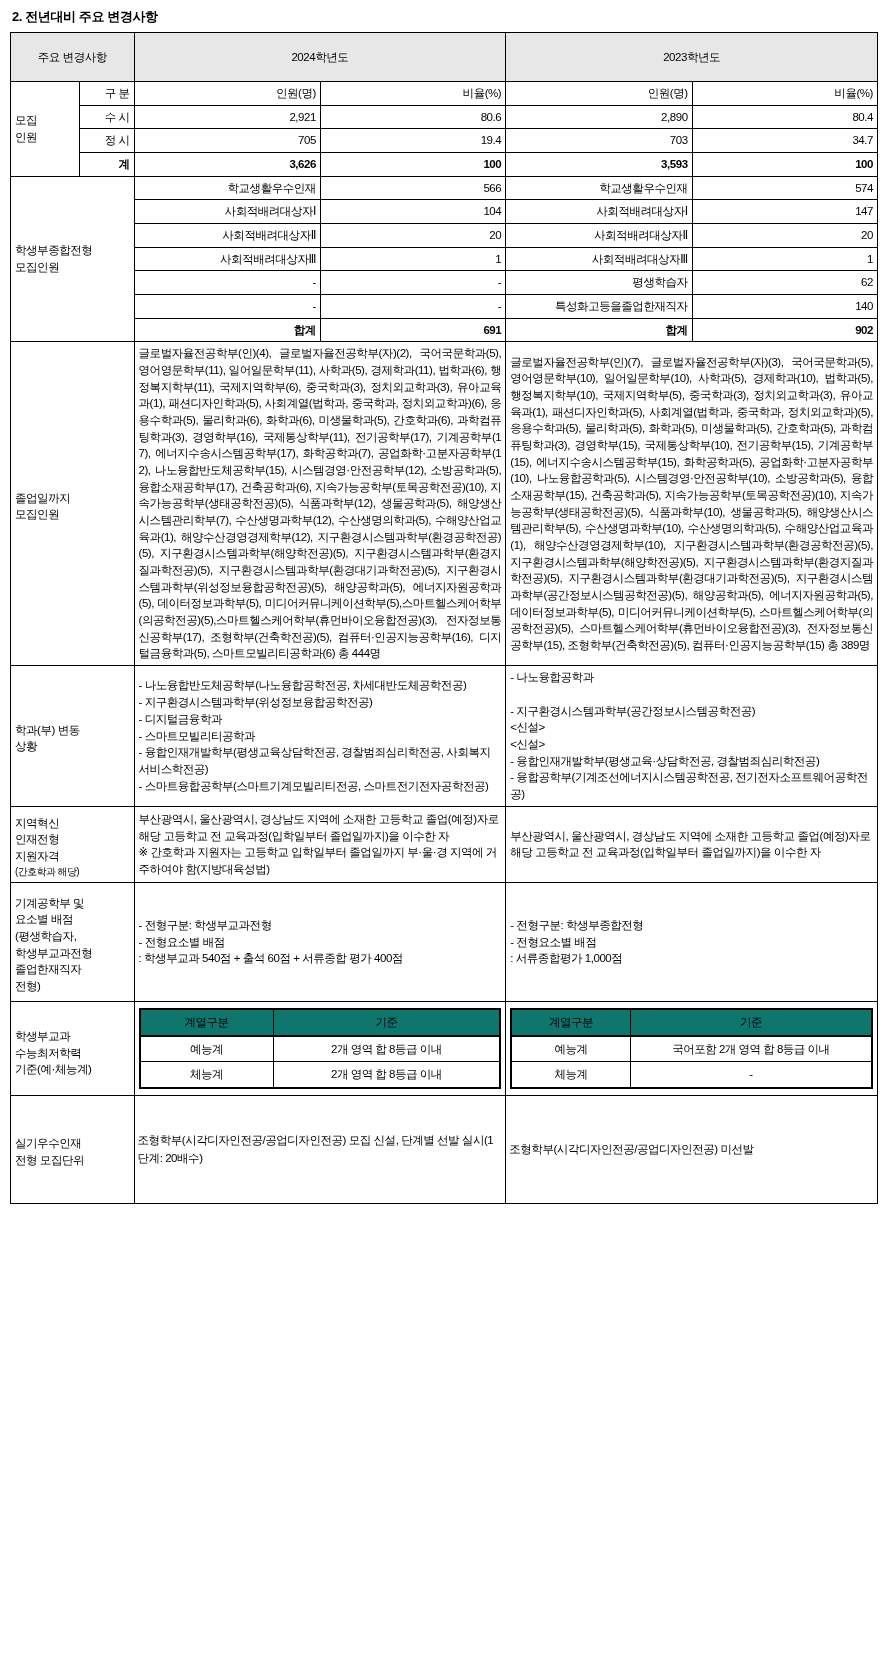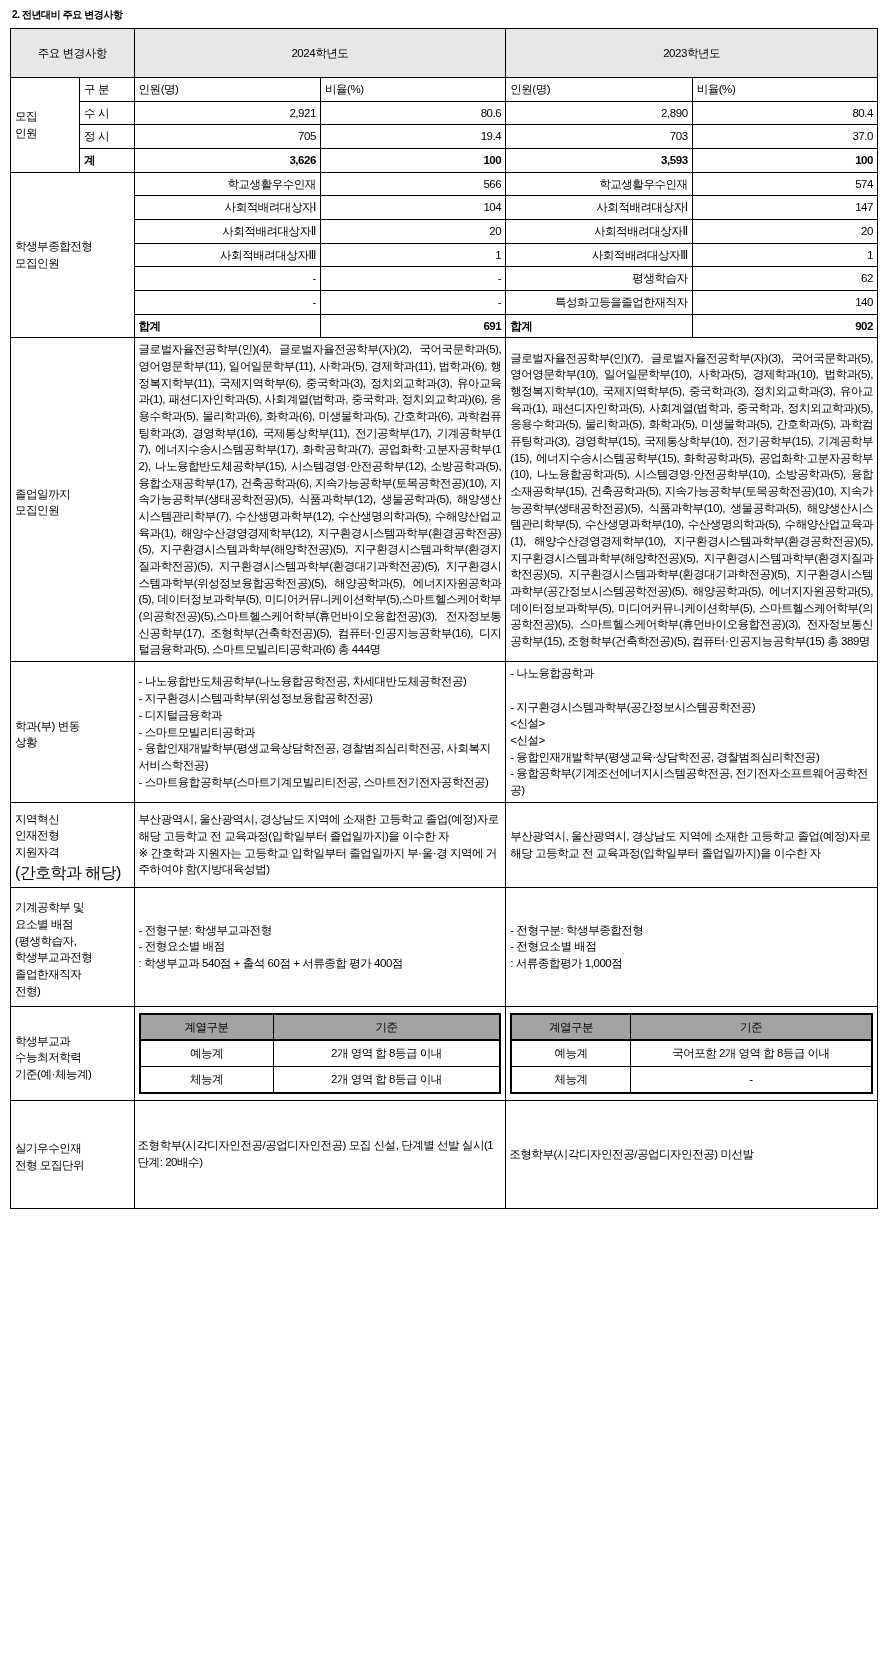--- a/index.html
+++ b/index.html
@@ -12,21 +12,21 @@
     font-family: "Liberation Sans", "DejaVu Sans", sans-serif;
     color: #000000;
     -webkit-font-smoothing: none;
   }
   .page {
     width: 890px;
     box-sizing: border-box;
     padding: 6px 10px 10px 10px;
   }
   .doc-title {
-    font-size: 10px;
+    font-size: 13px;
     font-weight: bold;
     letter-spacing: -0.4px;
     margin: 2px 0 6px 2px;
   }
   table.main {
     border-collapse: collapse;
     width: 868px;
     table-layout: fixed;
     padding-left: 15px;
   }
@@ -40,30 +40,30 @@
     line-height: 1.45;
   }
   .hdr {
     background: #e7e7e7;
     text-align: center;
     font-weight: normal;
     font-size: 13px;
     letter-spacing: -0.3px;
   }
   .hdr-tall { height: 42px; }
-  .ctr { text-align: left; }
+  .ctr { text-align: right; }
   .bold { font-weight: bold; }
   .rowlabel {
     text-align: left;
     font-size: 12px;
     letter-spacing: -0.5px;
     line-height: 1.5;
   }
   .small-label {
-    font-size: 16px;
+    font-size: 10px;
     letter-spacing: -0.6px;
   }
   td.numcell { text-align: right; font-size: 12px; }
   td.namecell { text-align: right; font-size: 11.5px; padding-left: 5px; }
   .dense {
     text-align: justify;
     text-justify: inter-character;
     font-size: 11.2px;
     line-height: 1.47;
     letter-spacing: -0.5px;
@@ -88,21 +88,21 @@
     margin: 3px 0 3px 0;
   }
   table.sub td, table.sub th {
     border: 1px solid #000000;
     font-size: 11.5px;
     letter-spacing: -0.5px;
     text-align: center;
     padding: 4px 2px;
   }
   table.sub thead td {
-    background: #a3a3a3;
+    background: #0f766e;
     border-bottom: 2px solid #000;
   }
   table.sub { border: 2px solid #000; }
   .subwrap { padding: 6px 6px 8px 6px; vertical-align: top; }
   .v-top { vertical-align: top; }
 </style>
 </head>
 <body>
 
 <div class="page">
@@ -144,21 +144,21 @@
         <td class="numcell">80.6</td>
         <td class="numcell">2,890</td>
         <td class="numcell">80.4</td>
       </tr>
 
       <tr>
         <td class="ctr">정 시</td>
         <td class="numcell">705</td>
         <td class="numcell">19.4</td>
         <td class="numcell">703</td>
-        <td class="numcell">37.0</td>
+        <td class="numcell">34.7</td>
       </tr>
 
       <tr>
         <td class="ctr bold">계</td>
         <td class="numcell bold">3,626</td>
         <td class="numcell bold">100</td>
         <td class="numcell bold">3,593</td>
         <td class="numcell bold">100</td>
       </tr>
 

